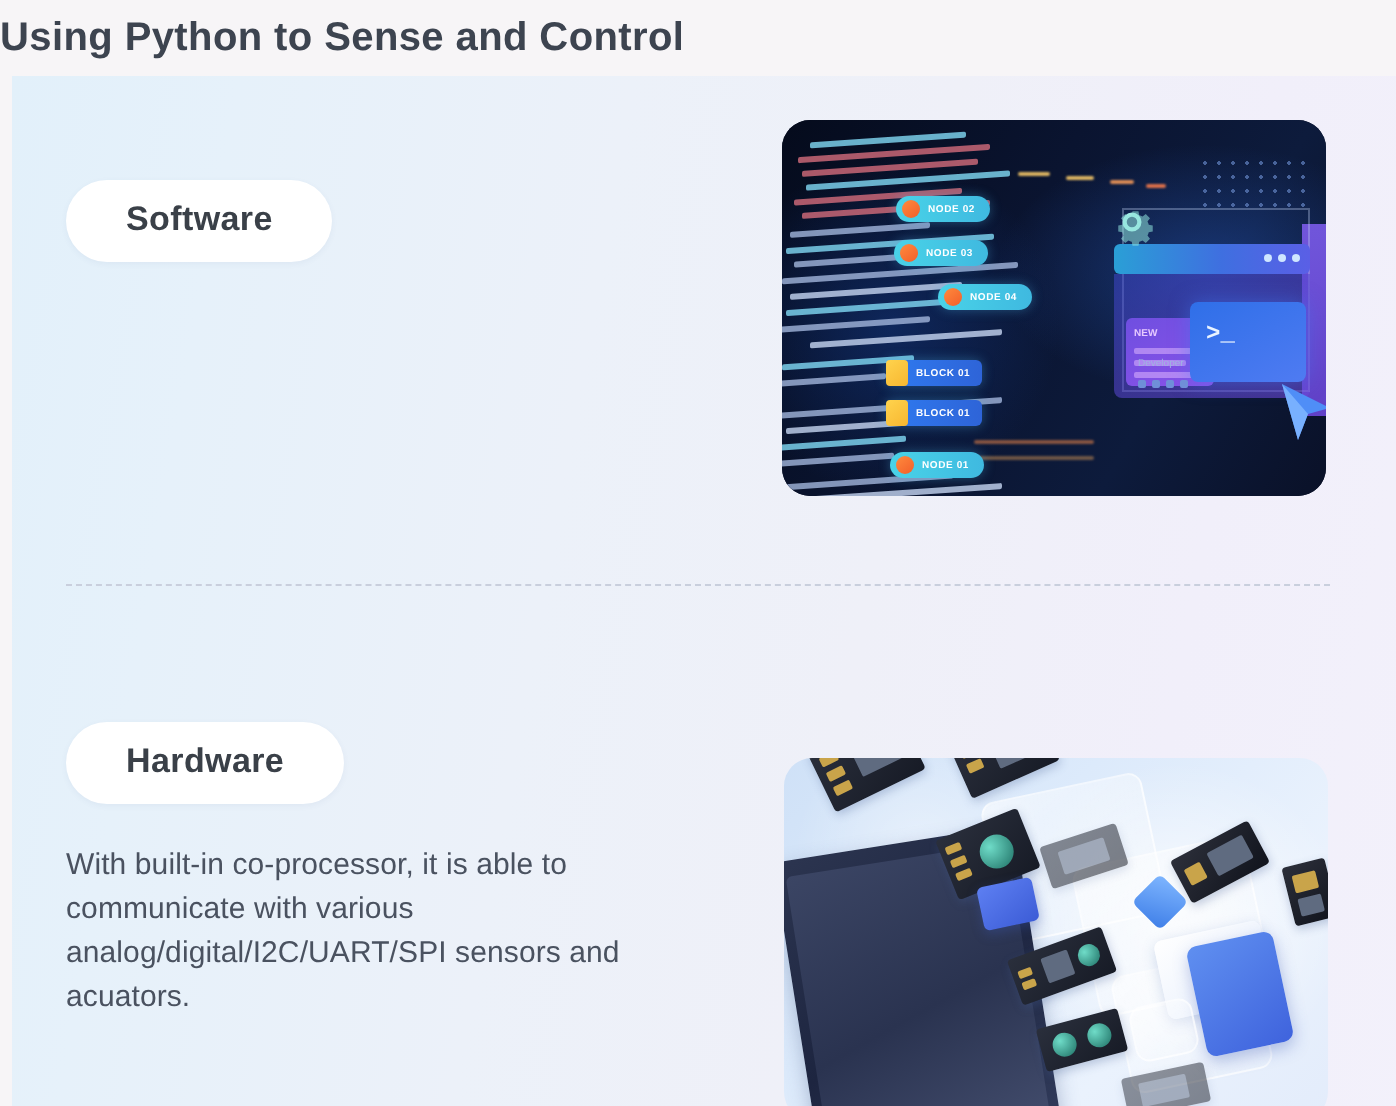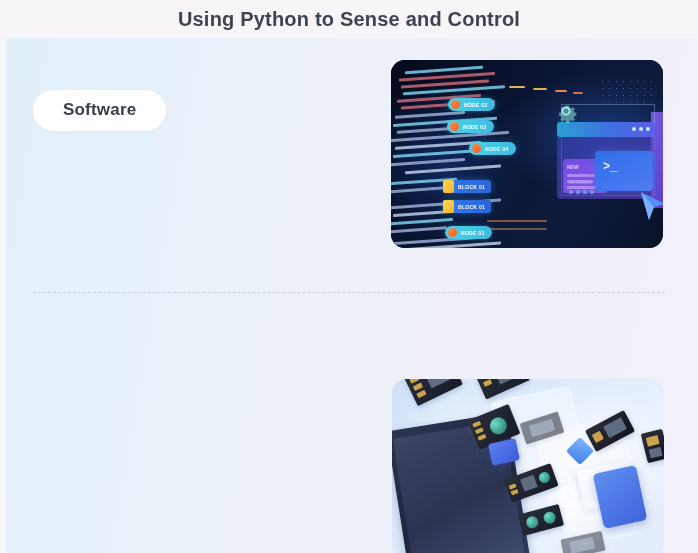--- a/index.html
+++ b/index.html
@@ -21,21 +21,20 @@
     height: 553px;
     background: #f7f5f7;
   }
 
   
   .page-title {
     position: absolute;
     left: 0;
     top: 6px;
     width: 698px;
-    text-align: center;
     font-size: 20px;
     font-weight: bold;
     color: #3d4450;
     letter-spacing: 0.2px;
     line-height: 26px;
   }
 
   
   .panel {
     position: absolute;
@@ -466,20 +465,24 @@
             <path fill="#7fb6ff" d="M2 2 L15 17 L10 30 Z" opacity="0.85"></path>
           </svg>
         </div>
       </div>
     </div>
 
     <div class="divider"></div>
 
     <div class="row row-hardware">
 
+      <div class="row-text">
+        <div class="pill">Hardware</div>
+        <div class="body-text">With built-in co-processor, it is able to communicate with various analog/digital/I2C/UART/SPI sensors and acuators.</div>
+      </div>
 
       <div class="illo illo-hardware">
         <div class="hw-glow"></div>
 
         <div class="hw-ghost" style="left:104px; top:14px; width:80px; height:70px; transform:rotate(-12deg);"></div>
         <div class="hw-ghost" style="left:150px; top:46px; width:86px; height:74px; transform:rotate(-12deg);"></div>
         <div class="hw-ghost" style="left:168px; top:102px; width:70px; height:58px; transform:rotate(-12deg);"></div>
 
         <div class="tablet">
           <div class="bezel"></div>

